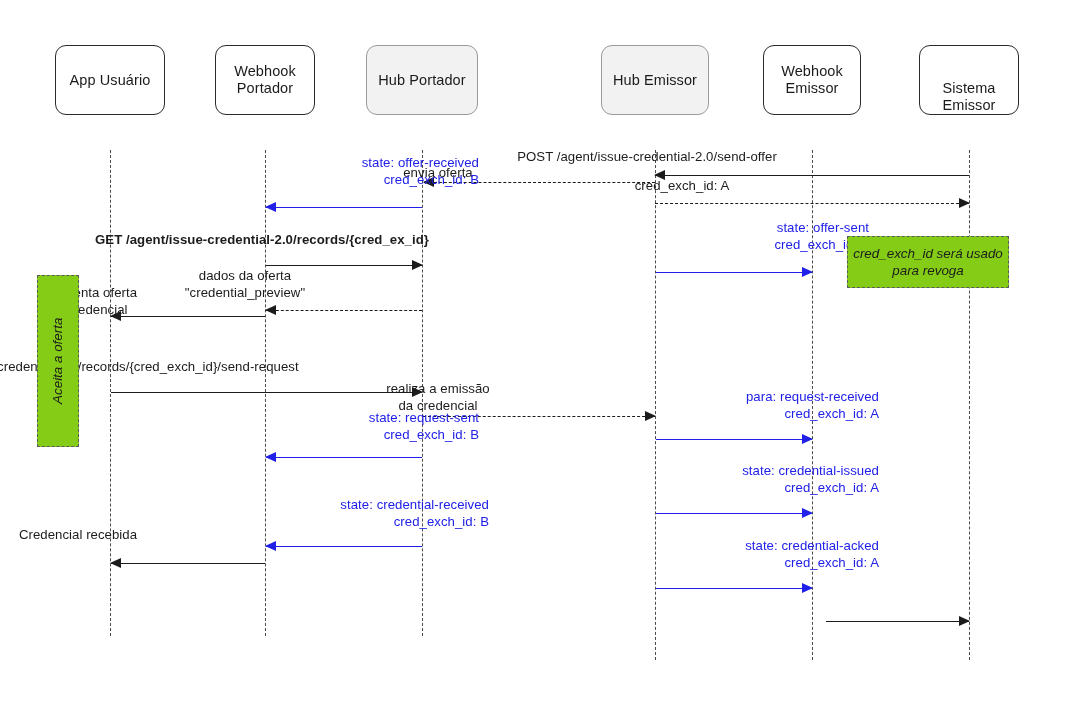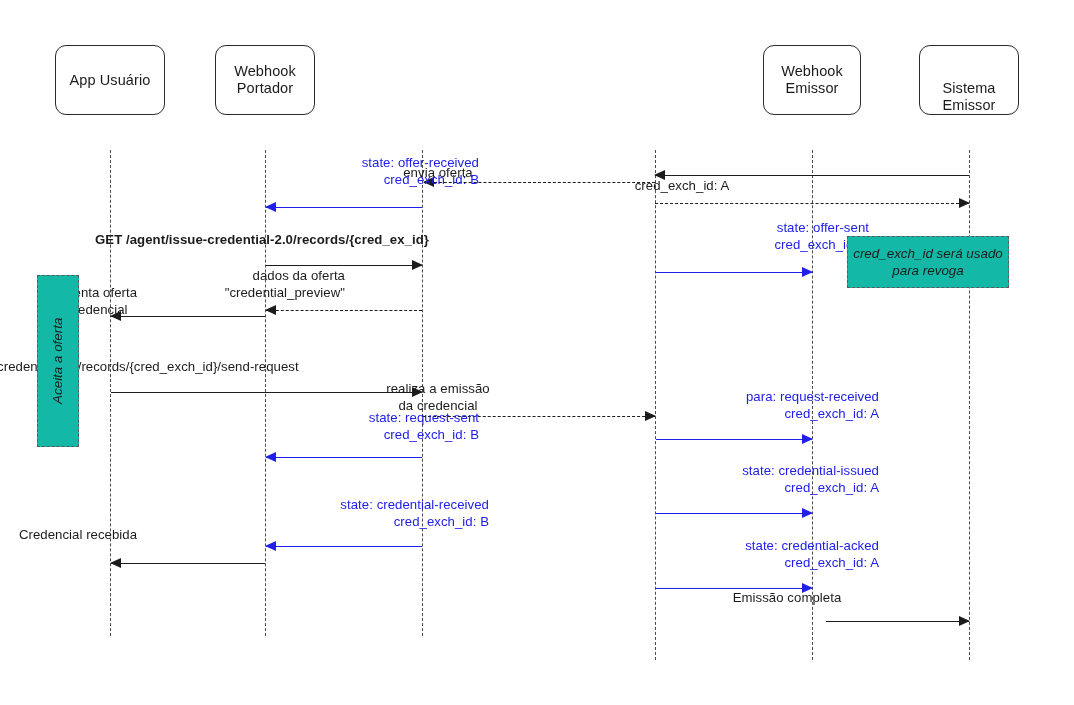--- a/index.html
+++ b/index.html
@@ -95,21 +95,21 @@
   }
   .label.blue { color: #2020e8; }
   .label.center { text-align: center; transform: translateX(-50%); }
   .label.leftal  { text-align: right; }
 
   
   .note {
     position: absolute;
     box-sizing: border-box;
     border: 1.5px dashed #5a5a5a;
-    background: #14b8a6;
+    background: #84cc16;
     display: flex;
     align-items: center;
     justify-content: center;
     text-align: center;
     font-style: italic;
     font-size: 13.4px;
     line-height: 17.5px;
     color: #1c1c1c;
     white-space: pre-line;
     padding: 2px 4px;
@@ -125,36 +125,43 @@
 
 <div id="canvas">
 
   <div class="participant" style="left:55px; top:45px; width:110px; height:70px;">
     <span>App Usuário</span>
   </div>
   <div class="participant" style="left:215px; top:45px; width:100px; height:70px;">
     <span>Webhook
 Portador</span>
   </div>
+  <div class="participant shaded" style="left:366px; top:45px; width:112px; height:70px;">
+    <span>Hub Portador</span>
+  </div>
+  <div class="participant shaded" style="left:601px; top:45px; width:108px; height:70px;">
+    <span>Hub Emissor</span>
+  </div>
   <div class="participant" style="left:763px; top:45px; width:98px; height:70px;">
     <span>Webhook
 Emissor</span>
   </div>
   <div class="participant" style="left:919px; top:45px; width:100px; height:70px;align-items:flex-end;">
     <span>Sistema
 Emissor</span>
   </div>
 
   <div class="lifeline" style="left:110px; top:150px; height:486px;"></div>
   <div class="lifeline" style="left:265px; top:150px; height:486px;"></div>
   <div class="lifeline" style="left:422px; top:150px; height:486px;"></div>
   <div class="lifeline" style="left:655px; top:150px; height:510px;"></div>
   <div class="lifeline" style="left:812px; top:150px; height:510px;"></div>
   <div class="lifeline" style="left:969px; top:150px; height:510px;"></div>
 
+  <div class="label center" style="left:812px; top:149px; width:330px; margin-left:-165px;">POST /agent/issue-credential-2.0/send-offer</div>
   <div class="msg solid left" style="left:655px; top:175px; width:314px;">
     <div class="line"></div>
     <div class="head"></div>
   </div>
 
   <div class="label center" style="left:812px; top:178px; width:260px; margin-left:-130px;">cred_exch_id: A</div>
   <div class="msg dashed right" style="left:655px; top:203px; width:314px;">
     <div class="line"></div>
     <div class="head"></div>
   </div>
@@ -178,21 +185,21 @@
     <div class="line"></div>
     <div class="head"></div>
   </div>
 
   <div class="label center" style="left:452px; top:232px; width:380px; margin-left:-190px;font-weight:bold;">GET /agent/issue-credential-2.0/records/{cred_ex_id}</div>
   <div class="msg solid right" style="left:266px; top:265px; width:156px;">
     <div class="line"></div>
     <div class="head"></div>
   </div>
 
-  <div class="label center" style="left:345px; top:268px; width:200px; margin-left:-100px;text-align:right;">dados da oferta
+  <div class="label center" style="left:345px; top:268px; width:200px; margin-left:-100px;">dados da oferta
 "credential_preview"</div>
   <div class="msg dashed left" style="left:266px; top:310px; width:156px;">
     <div class="line"></div>
     <div class="head"></div>
   </div>
 
   <div class="label center" style="left:188px; top:285px; width:200px; margin-left:-100px;">Apresenta oferta
 de credencial</div>
   <div class="msg solid left" style="left:111px; top:316px; width:154px;">
     <div class="line"></div>
@@ -246,21 +253,20 @@
     <div class="head"></div>
   </div>
 
   <div class="label blue leftal" style="left:669px; top:538px; width:210px;">state: credential-acked
 cred_exch_id: A</div>
   <div class="msg blue solid right" style="left:656px; top:588px; width:156px;">
     <div class="line"></div>
     <div class="head"></div>
   </div>
 
-  <div class="label center" style="left:897px; top:590px; width:220px; margin-left:-110px;">Emissão completa</div>
   <div class="msg solid right" style="left:826px; top:621px; width:143px;">
     <div class="line"></div>
     <div class="head"></div>
   </div>
 
   <div class="note vertical" style="left:37px; top:275px; width:42px; height:172px;">
     <span>Aceita a oferta</span>
   </div>
 
   <div class="note" style="left:847px; top:236px; width:162px; height:52px;">

